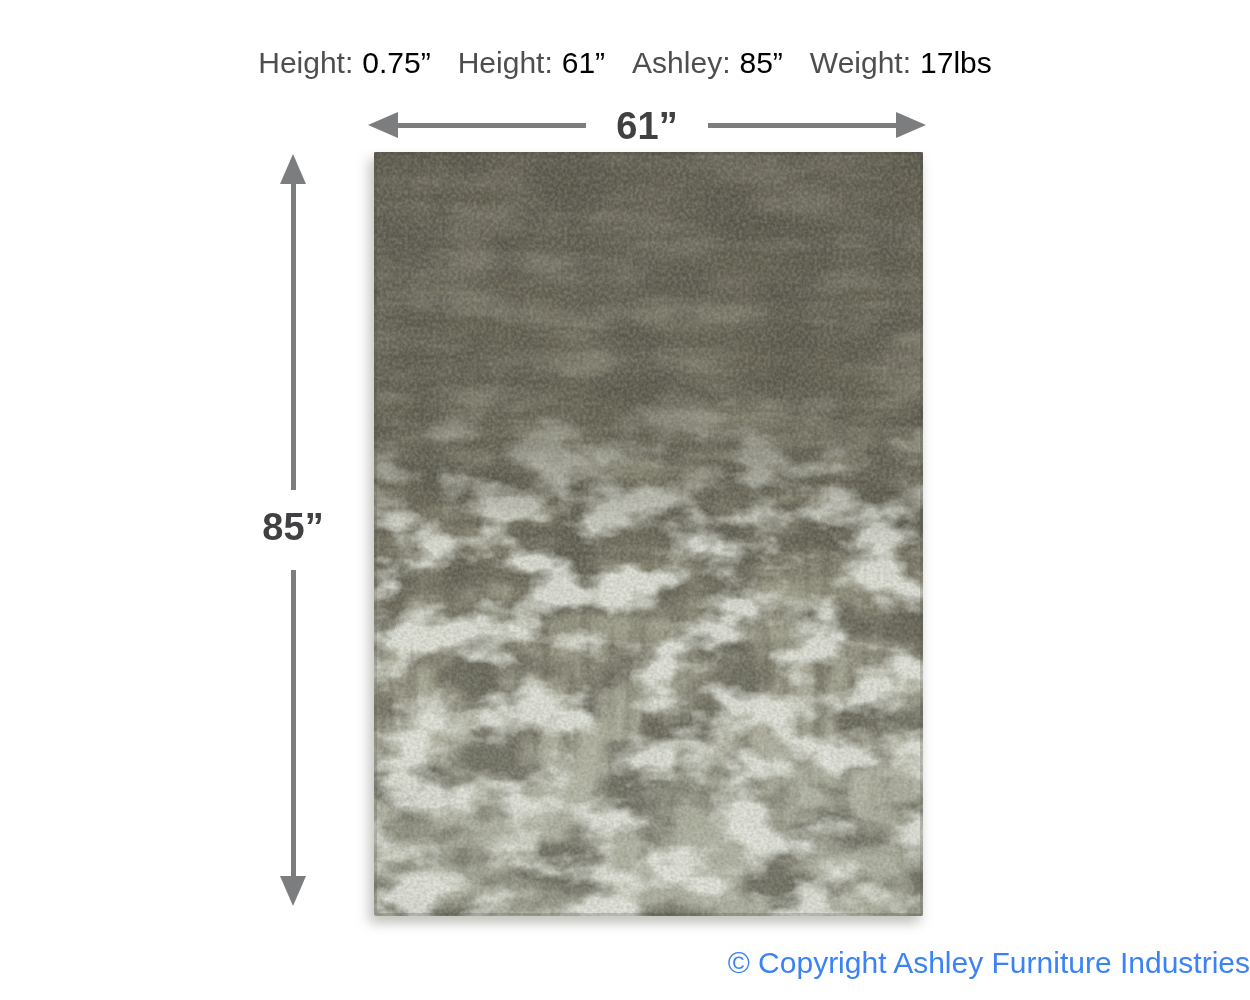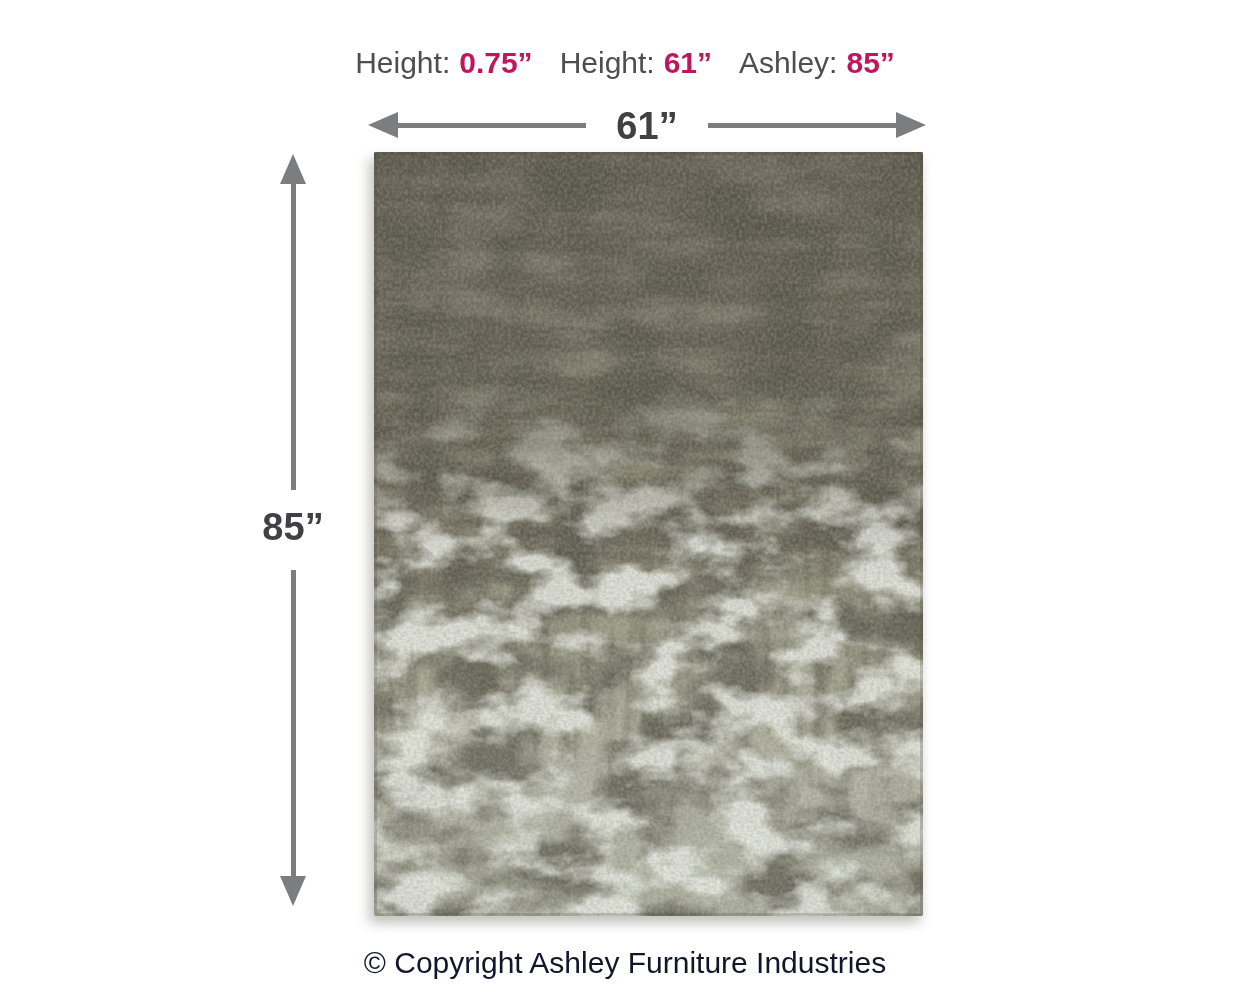--- a/index.html
+++ b/index.html
@@ -24,21 +24,21 @@
     width: 100%;
     display: flex;
     justify-content: center;
     gap: 27px;
     font-size: 30px;
     line-height: 1.15;
     color: #4e4e50;
     white-space: nowrap;
   }
   .spec-item { display: flex; gap: 9px; justify-content: flex-end; }
-  .spec-value { font-weight: 700; color: #be185d; }
+  .spec-value { font-weight: 400; color: #000000; }
 
   
   .h-dim {
     position: absolute;
     left: 368px;
     top: 108px;
     width: 558px;
     height: 34px;
     display: flex;
     align-items: center;
@@ -92,42 +92,46 @@
                  0 7px 11px rgba(125, 125, 116, 0.22);
   }
   .rug svg { display: block; }
 
   
   .copyright {
     position: absolute;
     top: 946px;
     left: 0;
     width: 100%;
-    text-align: center;
+    text-align: right;
     font-size: 30px;
-    color: #0f172a;
+    color: #3b82f6;
   }
 </style>
 </head>
 <body>
 
 <div class="canvas">
 
   <header class="spec-row">
     <div class="spec-item">
       <span class="spec-label">Height:</span>
       <span class="spec-value">0.75”</span>
     </div>
     <div class="spec-item">
       <span class="spec-label">Height:</span>
       <span class="spec-value">61”</span>
     </div>
     <div class="spec-item">
       <span class="spec-label">Ashley:</span>
       <span class="spec-value">85”</span>
+    </div>
+    <div class="spec-item">
+      <span class="spec-label">Weight:</span>
+      <span class="spec-value">17lbs</span>
     </div>
   </header>
 
   <div class="h-dim">
     <span class="ah ah-left"></span>
     <span class="h-line"></span>
     <span class="h-label">61”</span>
     <span class="h-line"></span>
     <span class="ah ah-right"></span>
   </div>

